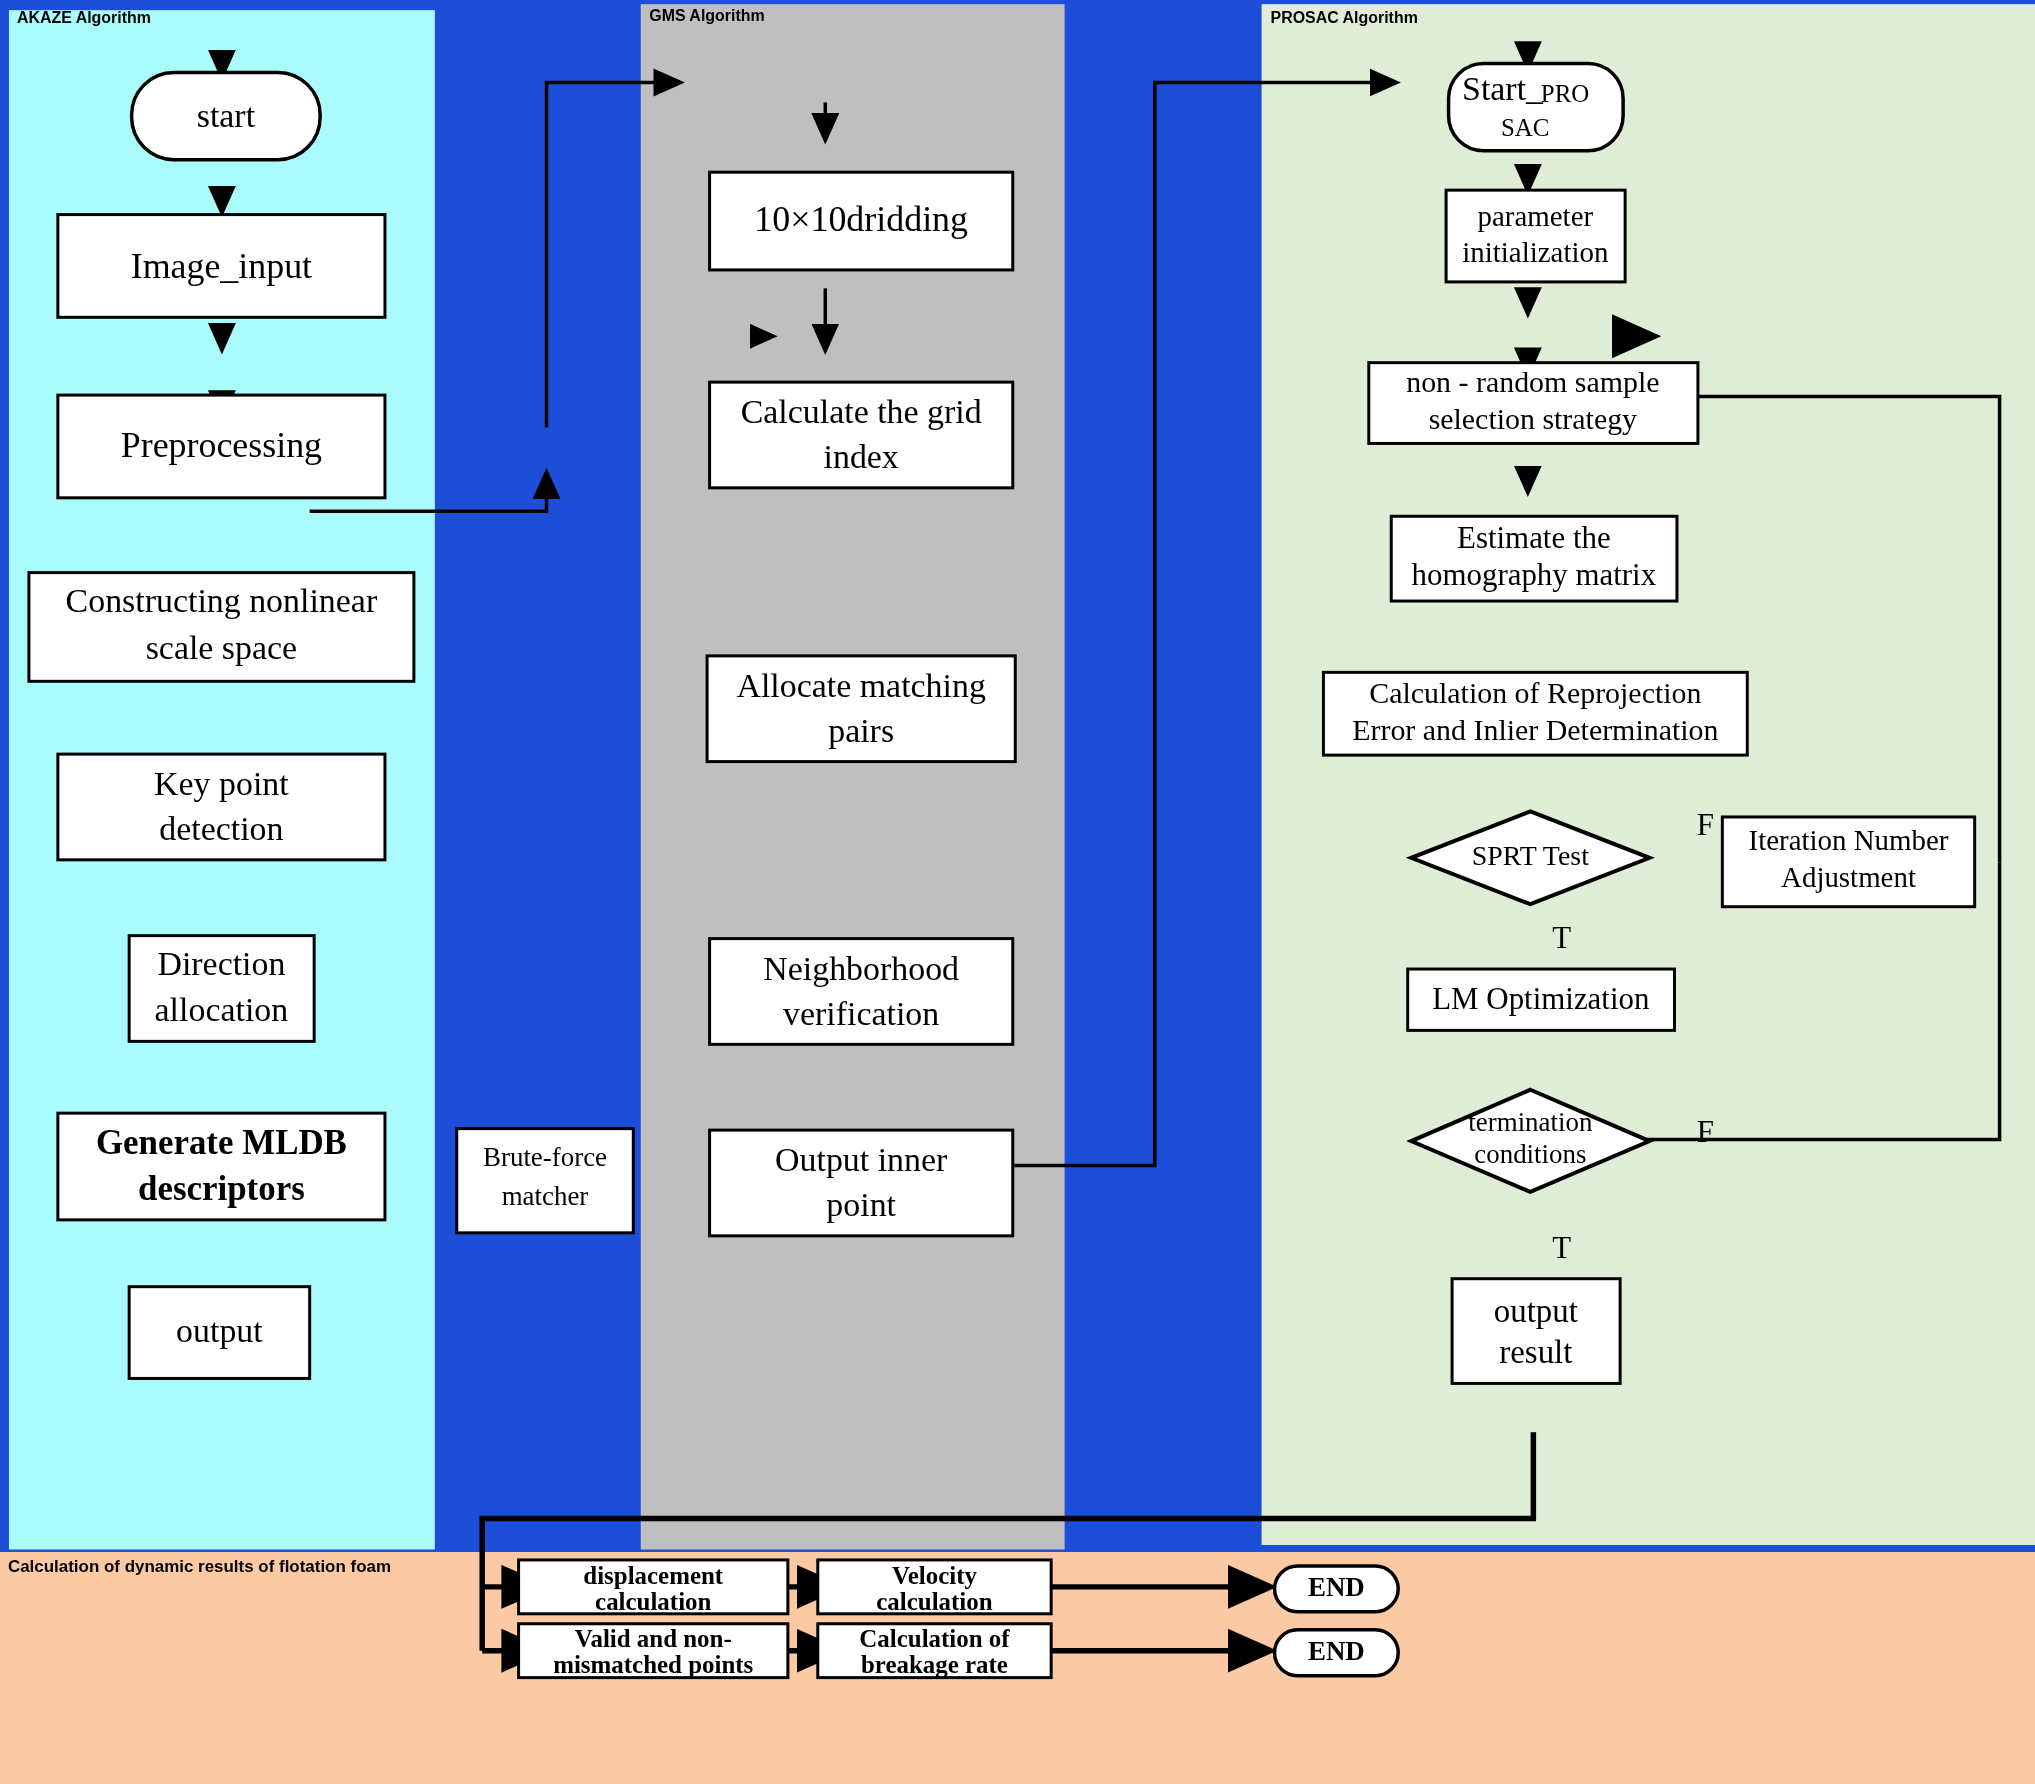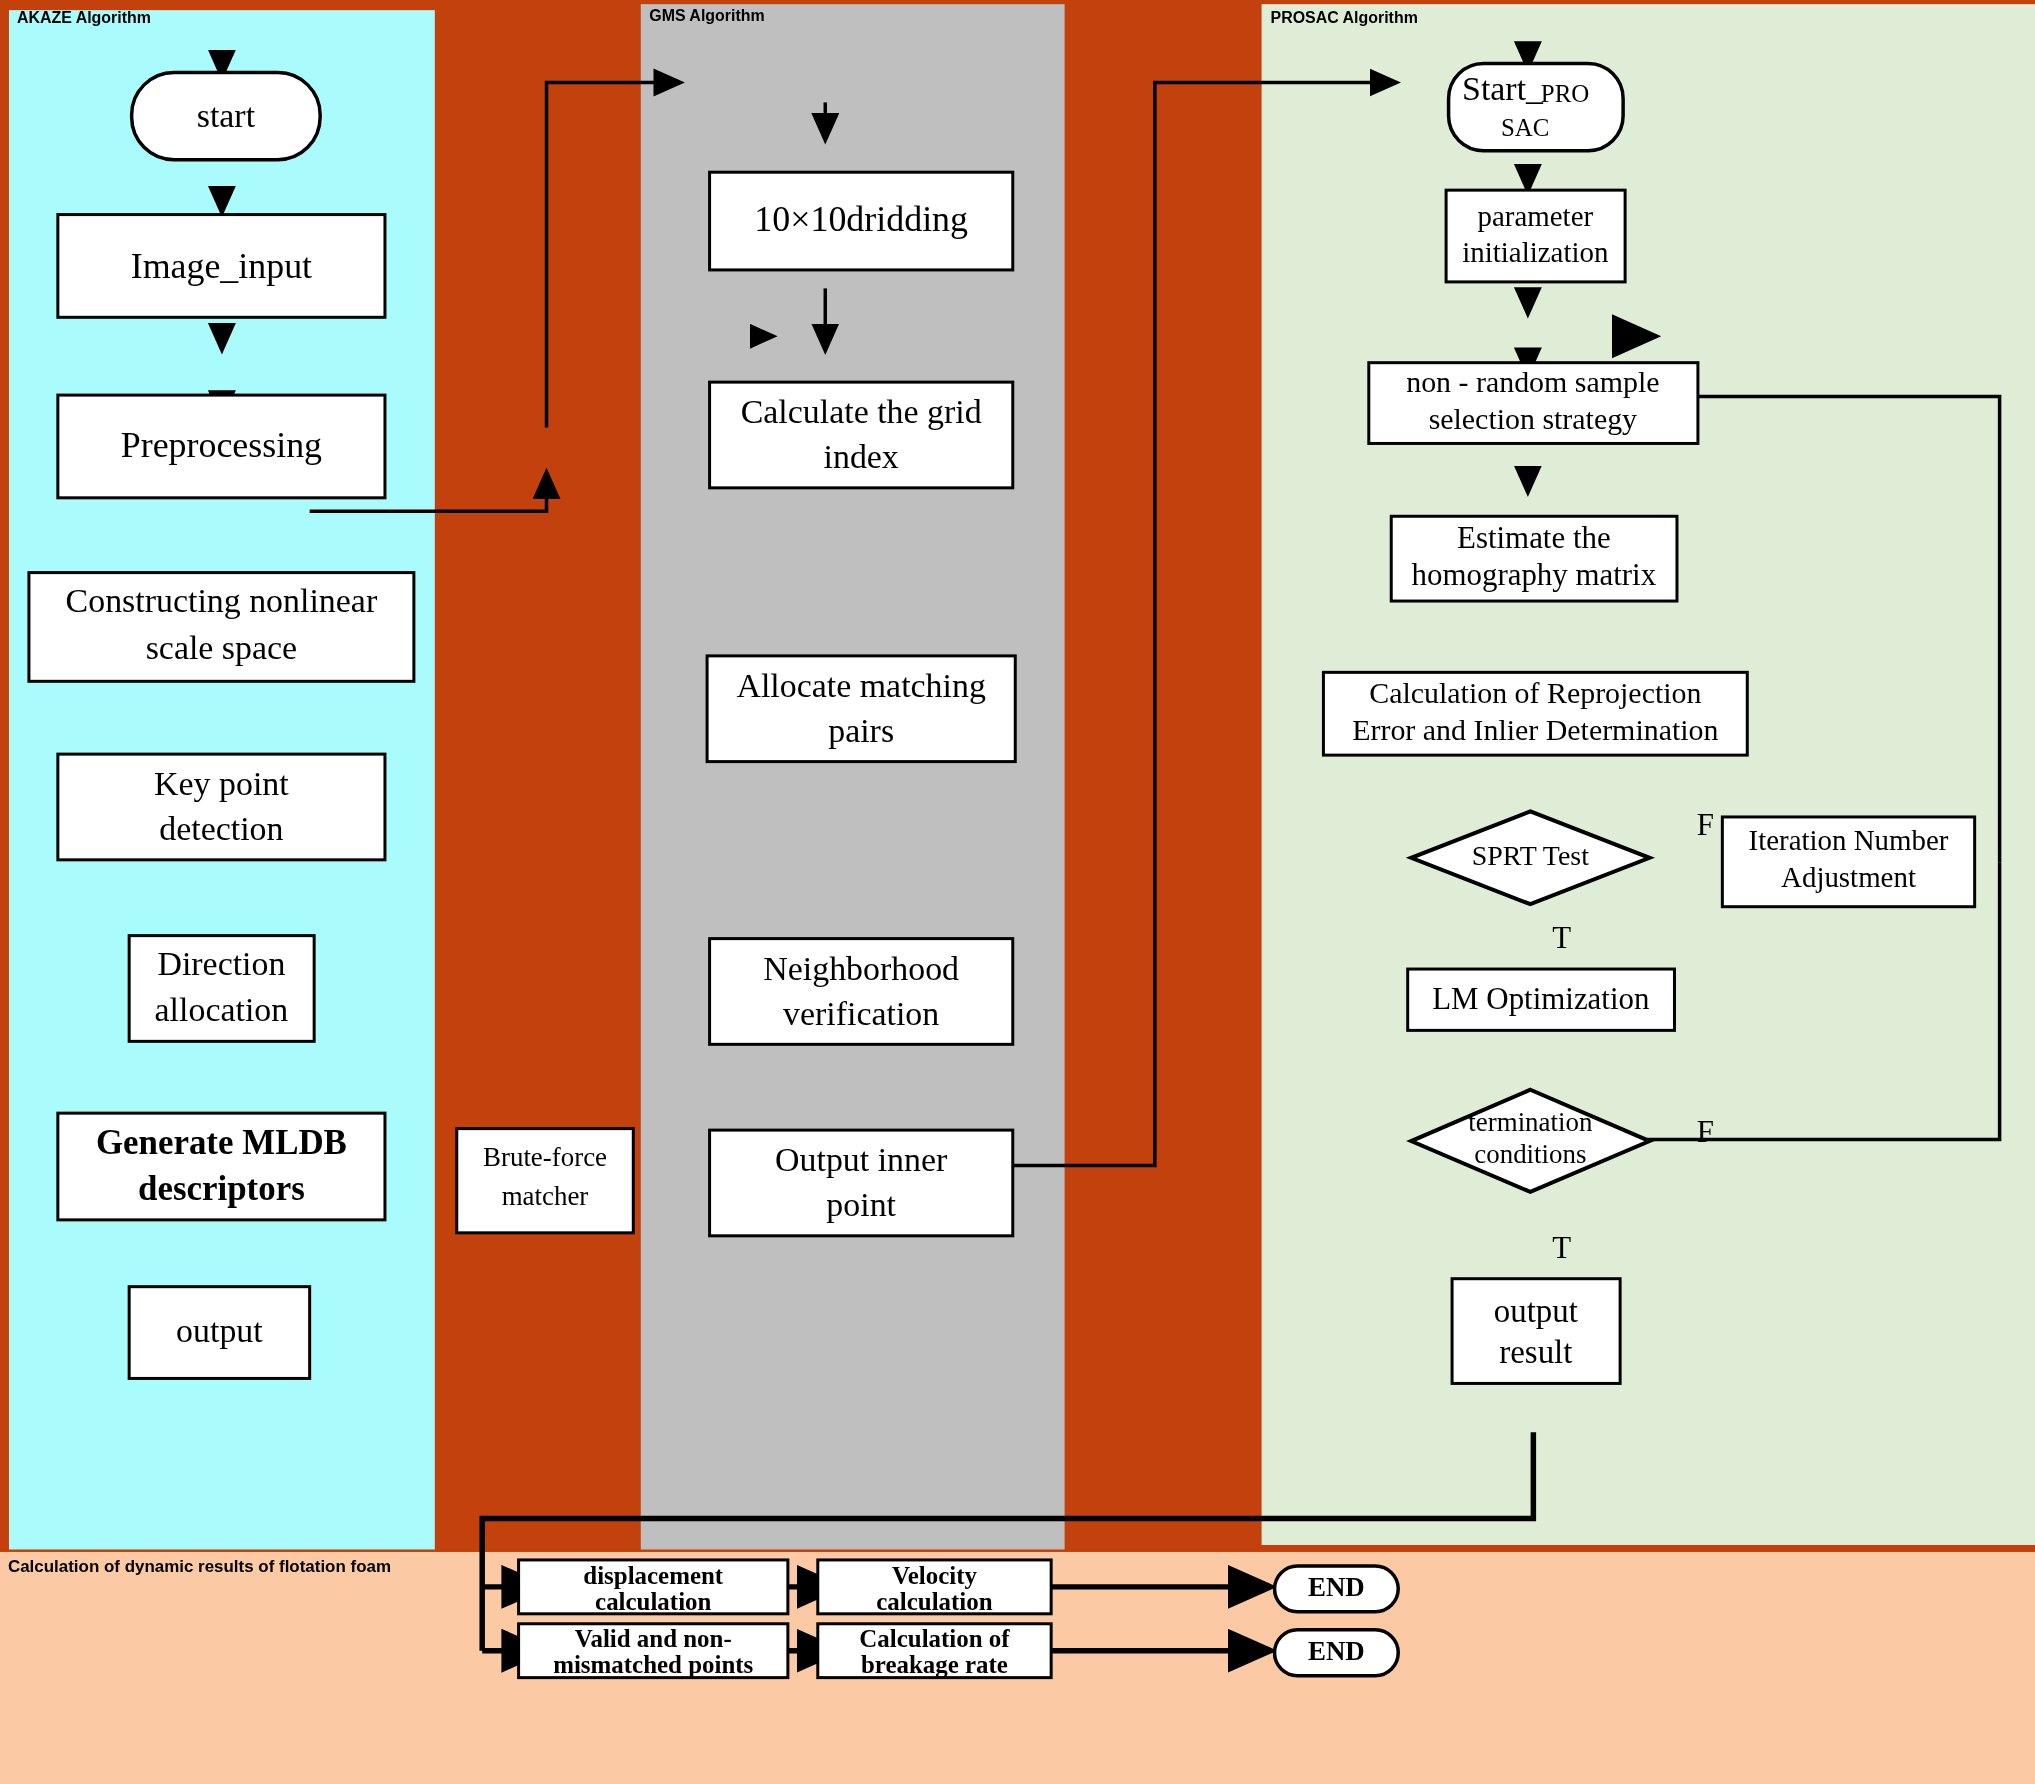--- a/index.html
+++ b/index.html
@@ -1,17 +1,17 @@
 <!DOCTYPE html>
 <html style="font-size:8px"><head>
 <meta charset="utf-8">
 <style>
   html,body{margin:0;padding:0;background:#fff;}
   body{font-family:"Liberation Serif", serif;}
-  #stage{position:relative;width:2035px;height:1785px;background:#c2410c;overflow:hidden;}
+  #stage{position:relative;width:2035px;height:1785px;background:#1d4ed8;overflow:hidden;}
   svg{position:absolute;left:0;top:0;width:2035px;height:1785px;}
   .panel-label{font-family:"Liberation Sans", sans-serif;font-weight:bold;}
   .node-text{font-family:"Liberation Serif", serif;text-anchor:middle;dominant-baseline:middle;}
   .edge-label{font-family:"Liberation Serif", serif;text-anchor:middle;}
   .box{fill:#ffffff;stroke:#000000;stroke-width:6;}
   .diamond{fill:#ffffff;stroke:#000000;stroke-width:8;}
   .term{fill:#ffffff;stroke:#000000;stroke-width:7;}
   .conn{stroke:#000000;fill:none;stroke-width:7;}
   .conn-thick{stroke:#000000;fill:none;stroke-width:11;}
   .bold-text{font-weight:bold;}

